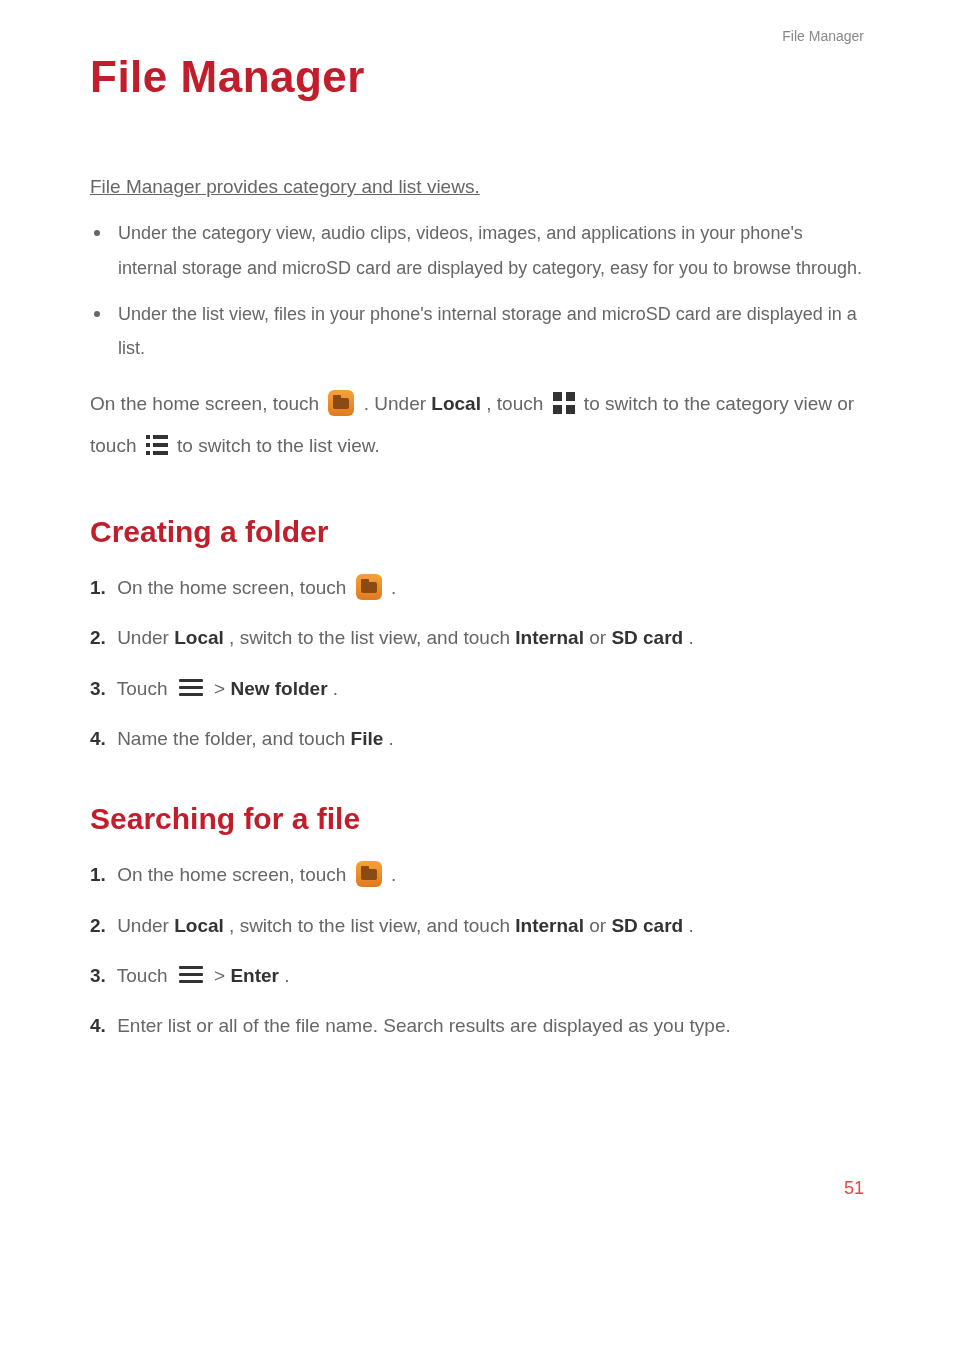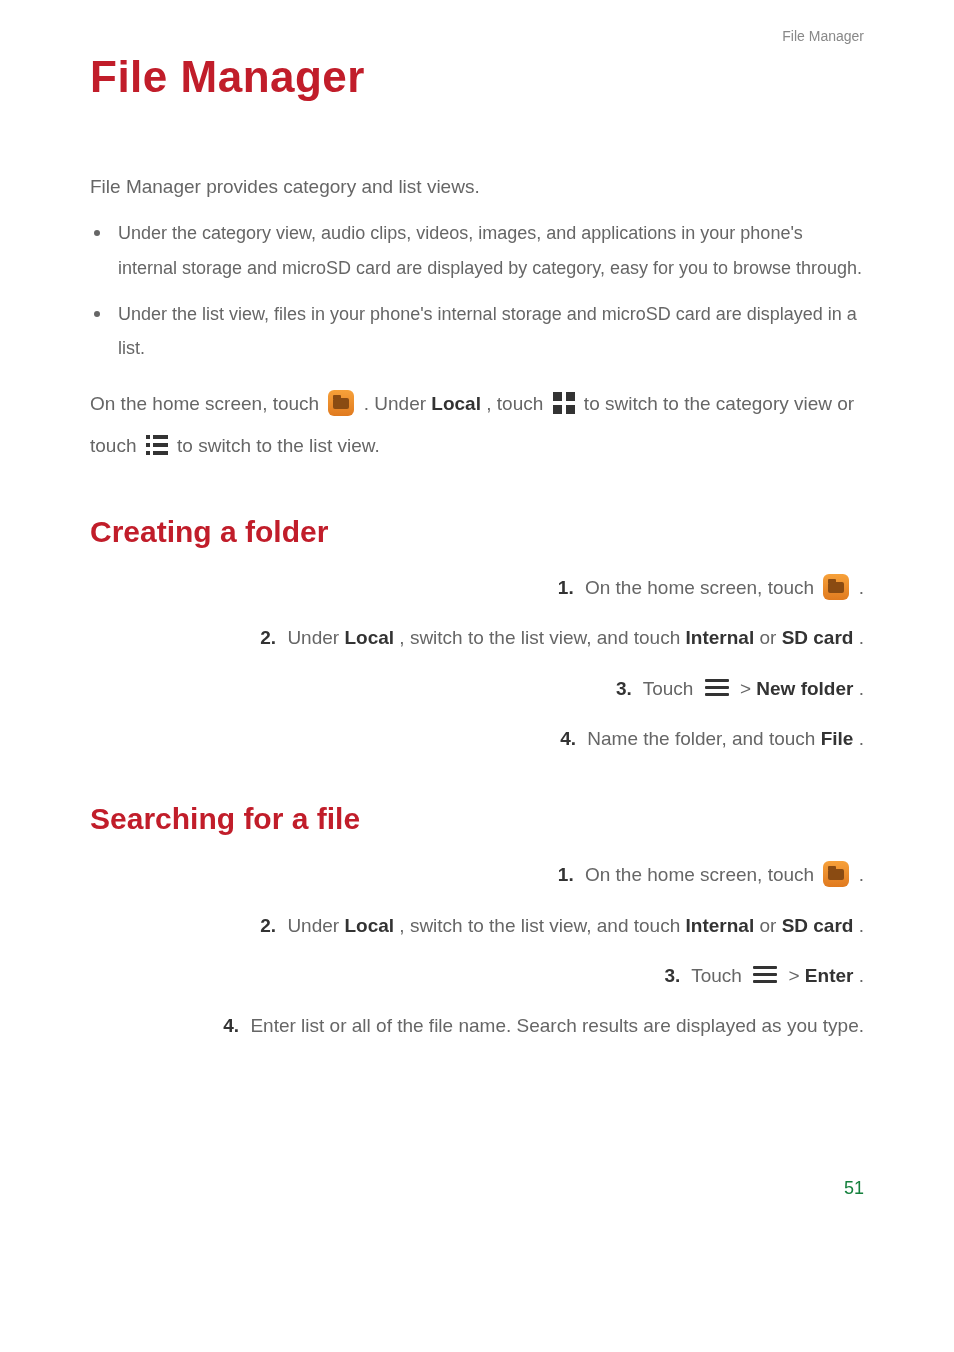--- a/index.html
+++ b/index.html
@@ -1,31 +1,31 @@
 <!DOCTYPE html>
 <html><head>
 <meta charset="utf-8">
 <style>
   * { margin: 0; padding: 0; box-sizing: border-box; }
   html, body { width: 954px; height: 1352px; background: #fff; font-family: "Segoe UI", "Helvetica Neue", Arial, sans-serif; color: #666; }
   .page { position: relative; width: 954px; height: 1239px; padding: 30px 90px 0 90px; }
   .header-label { position: absolute; top: 28px; right: 90px; font-size: 14px; color: #888; }
   .title { font-size: 44px; font-weight: 700; color: #c11d2a; margin-top: 22px; margin-bottom: 70px; letter-spacing: 0.5px; }
   .section-heading { font-size: 30px; font-weight: 700; color: #c11d2a; margin-top: 48px; margin-bottom: 24px; }
-  .para { font-size: 19px; line-height: 1.6; color: #666; margin-bottom: 14px; }
+  .para { font-size: 19px; line-height: 1.6; color: #666; margin-bottom: 14px; text-decoration: underline; }
   .bullets { list-style: none; margin: 10px 0 18px 0; }
   .bullets li { position: relative; padding-left: 28px; font-size: 18px; line-height: 1.9; color: #666; margin-bottom: 12px; }
   .bullets li::before { content: ""; position: absolute; left: 4px; top: 14px; width: 6px; height: 6px; background: #666; border-radius: 50%; }
   .mixed-para { font-size: 19px; line-height: 2.2; color: #666; margin-bottom: 12px; }
   .mixed-para .bold { font-weight: 700; color: #333; }
   .steps { list-style: none; margin-top: 6px; }
-  .steps li { font-size: 19px; line-height: 1.6; color: #666; margin-bottom: 20px; text-align: right; }
+  .steps li { font-size: 19px; line-height: 1.6; color: #666; margin-bottom: 20px; }
   .steps li .num { font-weight: 700; color: #333; margin-right: 6px; }
   .steps li .bold { font-weight: 700; color: #333; }
-  .page-num { position: absolute; bottom: 40px; right: 90px; font-size: 18px; color: #15803d; }
+  .page-num { position: absolute; bottom: 40px; right: 90px; font-size: 18px; color: #ef4444; }
   .icon { display: inline-block; vertical-align: middle; position: relative; top: -2px; }
   
   .fm-icon { width: 26px; height: 26px; background: linear-gradient(#f7a13a, #e07a1f); border-radius: 6px; position: relative; margin: 0 4px; }
   .fm-icon::after { content: ""; position: absolute; left: 5px; top: 8px; width: 16px; height: 11px; background: #8a4b12; border-radius: 2px; }
   .fm-icon::before { content: ""; position: absolute; left: 5px; top: 5px; width: 8px; height: 4px; background: #8a4b12; border-radius: 1px 1px 0 0; }
   
   .grid-icon { width: 22px; height: 22px; margin: 0 4px; position: relative; }
   .grid-icon span { position: absolute; width: 9px; height: 9px; background: #333; }
   .grid-icon span:nth-child(1){ left:0; top:0; }
   .grid-icon span:nth-child(2){ right:0; top:0; }

